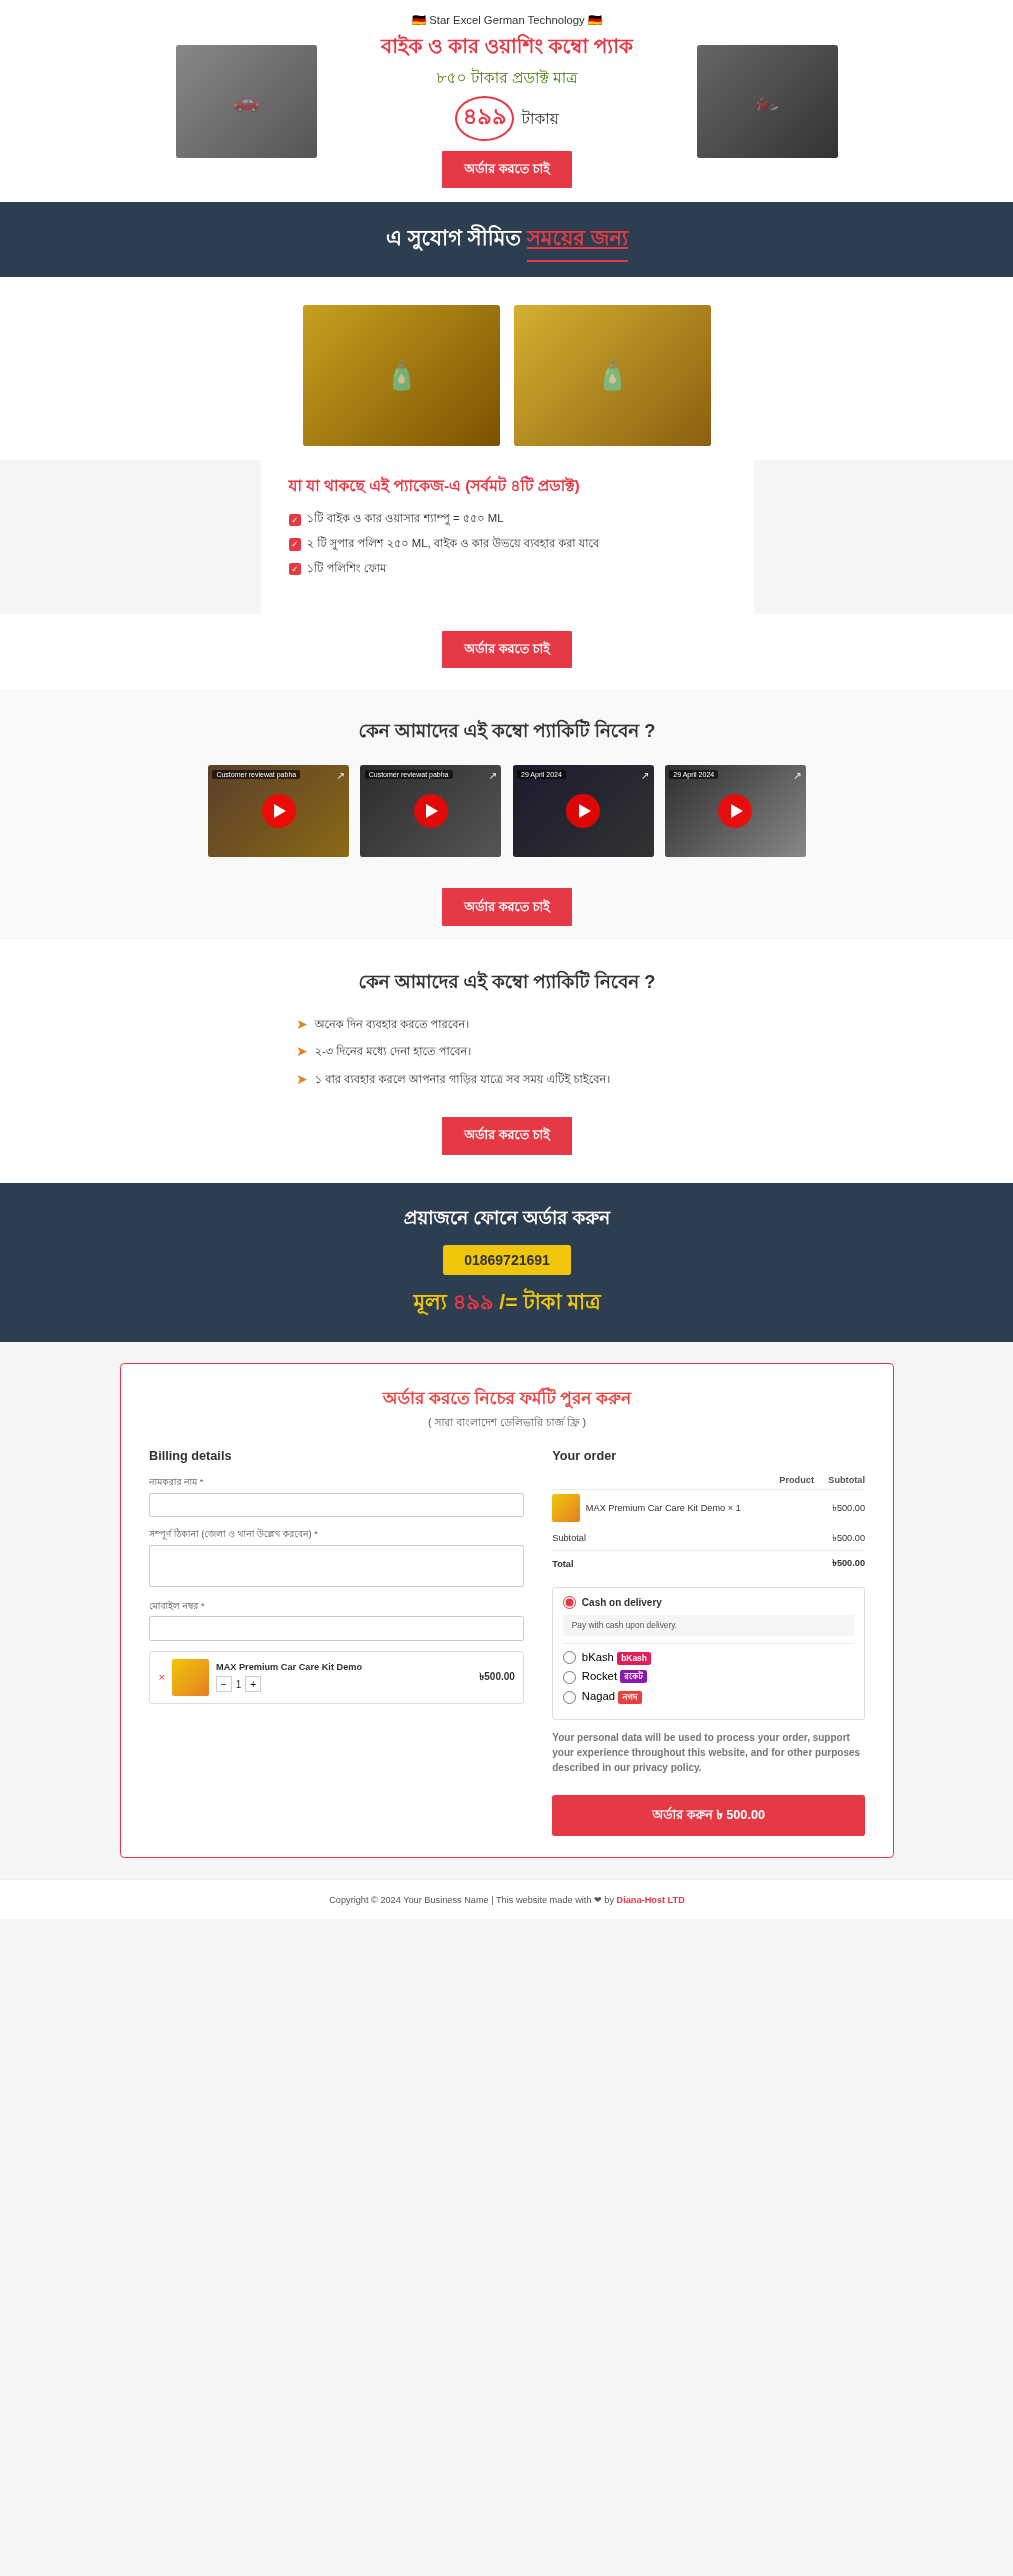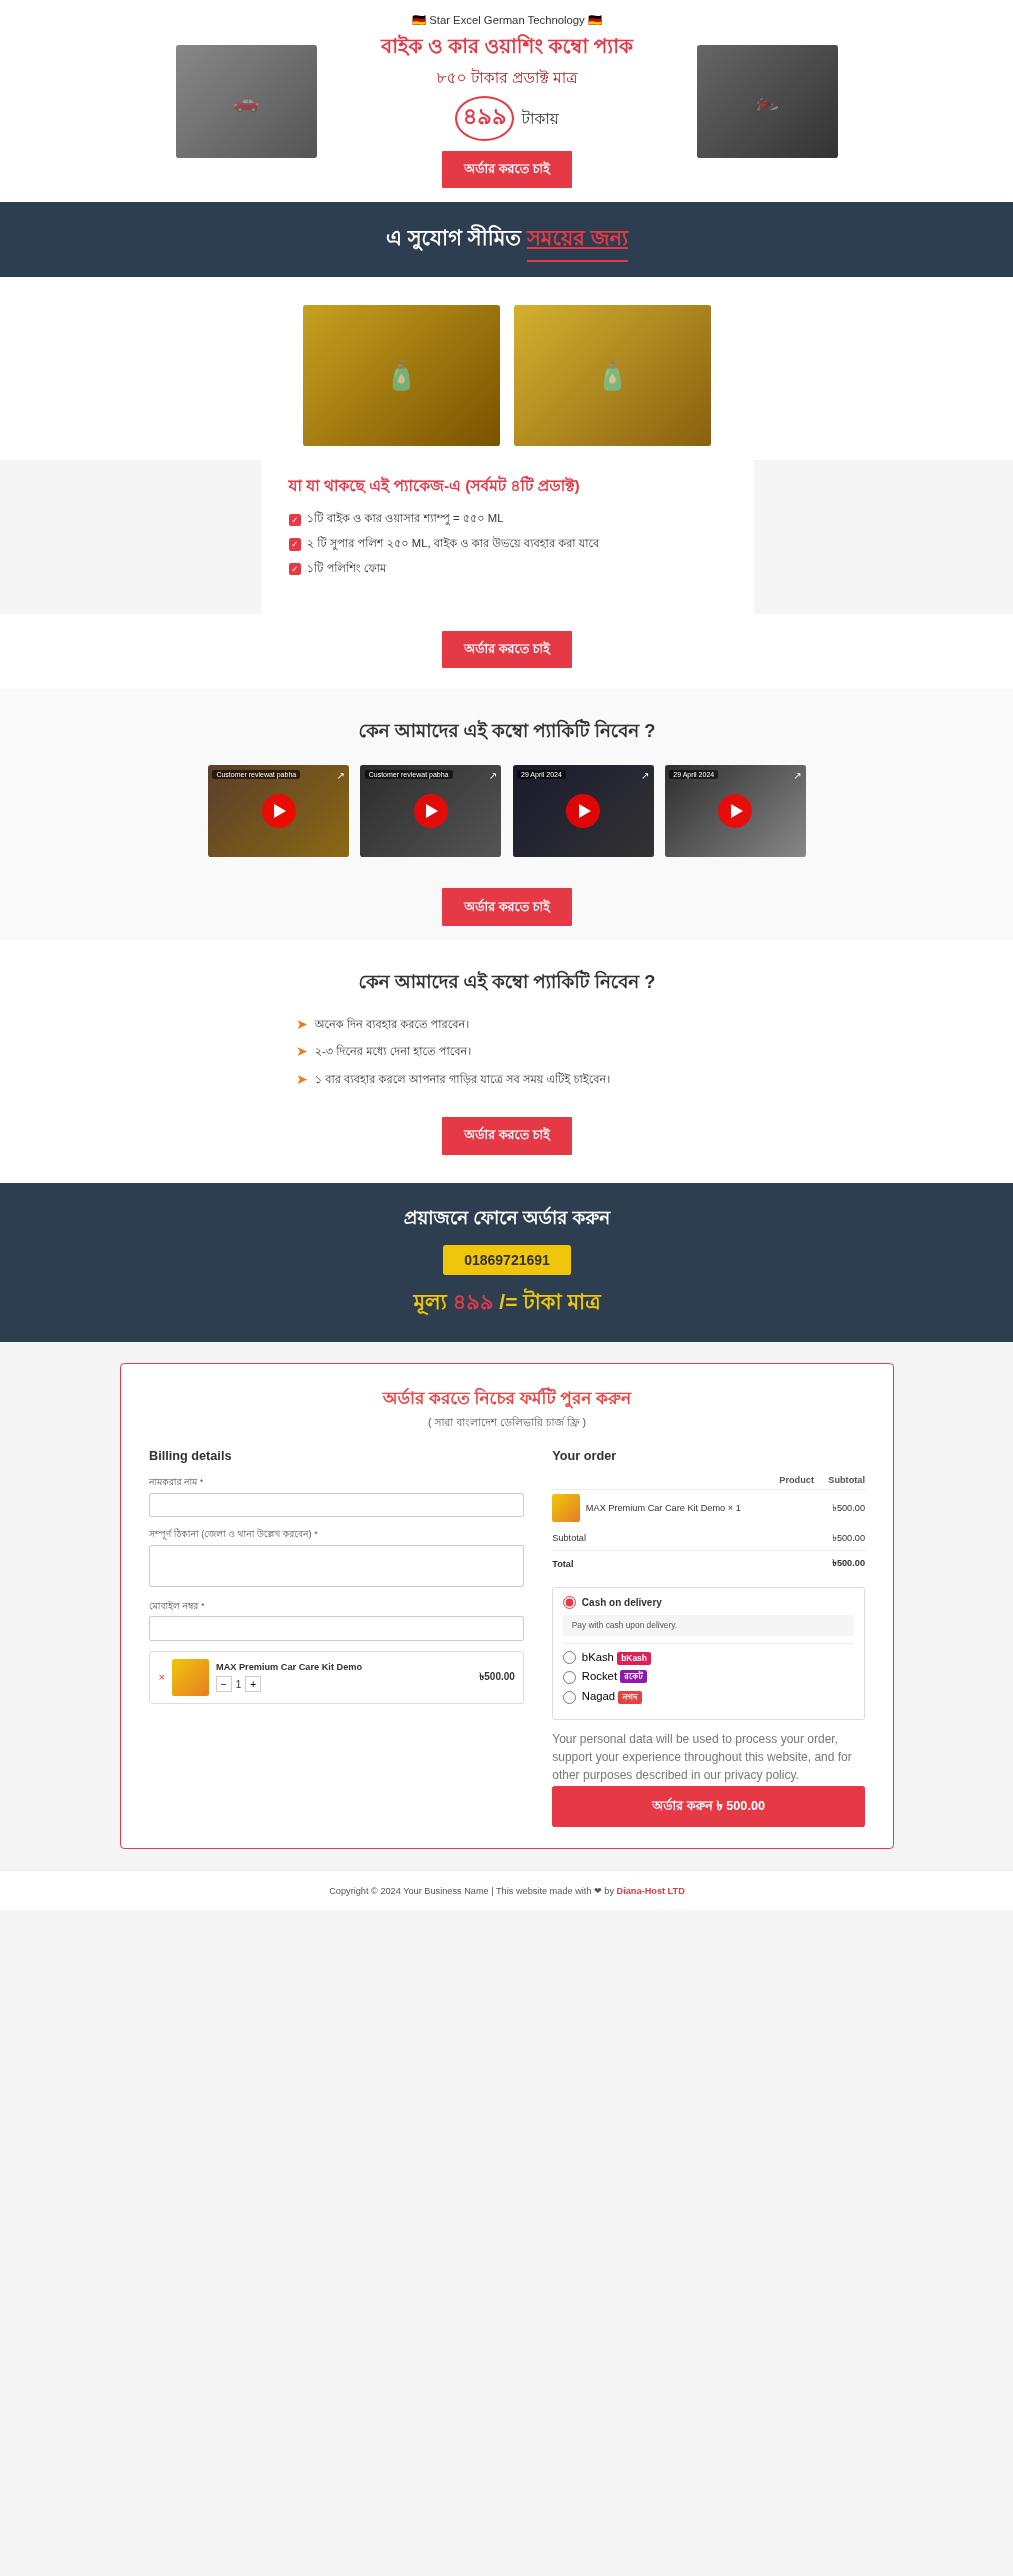--- a/index.html
+++ b/index.html
@@ -39,21 +39,21 @@
     }
     .hero-title {
       font-size: 20px;
       color: #e63946;
       font-weight: bold;
       line-height: 1.3;
       margin-bottom: 7px;
     }
     .hero-price-line {
       font-size: 15.5px;
-      color: #b91c1c;
+      color: #4d7c0f;
       margin-bottom: 4.2px;
     }
     .hero-price-offer {
       display: inline-block;
       border: 2.1px solid #e63946;
       border-radius: 50%;
       padding: 1.4px 5.6px;
       color: #e63946;
       font-size: 22.5px;
       font-weight: bold;
@@ -471,24 +471,25 @@
       font-weight: bold;
       padding: 1.4px 4.2px;
       border-radius: 2.1px;
     }
     .bkash-logo { background: #e01e5a; color: #fff; }
     .rocket-logo { background: #8b1aad; color: #fff; }
     .nagad-logo { background: #e84040; color: #fff; }
 
     
     .privacy-note {
-      font-size: 12px;
+      font-size: 10px;
       color: #777;
-      margin-bottom: 2px;
+      margin-bottom: 20px;
       line-height: 1.5;
+      font-weight: bold;
     }
 
     
     .submit-btn {
       width: 100%;
       background: #e63946;
       color: #fff;
       font-size: 12.7px;
       font-weight: bold;
       padding: 10px;

